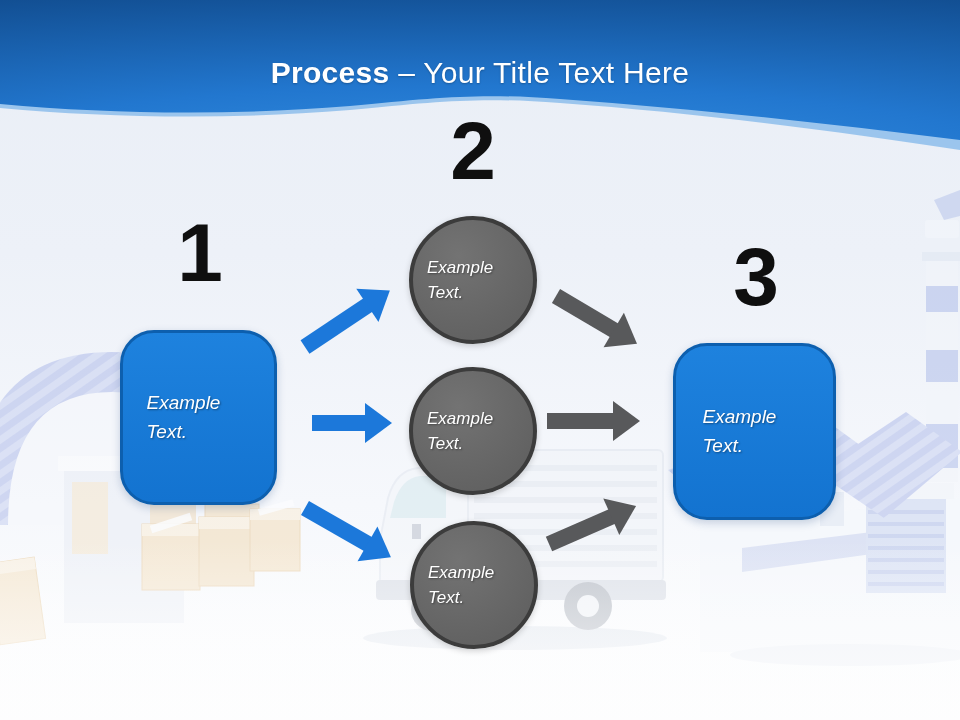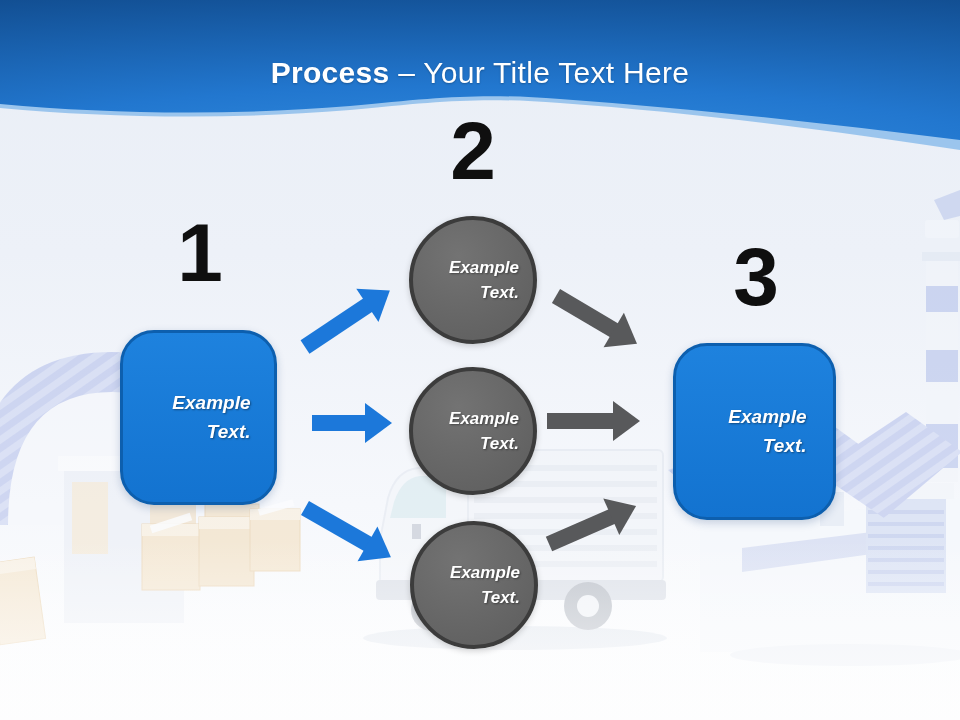--- a/index.html
+++ b/index.html
@@ -40,21 +40,21 @@
     background:radial-gradient(circle at 38% 30%, #737373 0%, #626262 75%);
     border:4px solid #3c3c3c;
     display:flex; align-items:center; justify-content:center;
     box-shadow:0 2px 6px rgba(0,0,0,.18);
   }
   #circle1 { left:409px; top:216px; }
   #circle2 { left:409px; top:367px; }
   #circle3 { left:410px; top:521px; }
 
   .shape-label {
-    color:#ffffff; font-weight:bold; font-style:italic; text-align:right;
+    color:#ffffff; font-weight:normal; font-style:italic; text-align:left;
     line-height:1.5; text-shadow:1px 1px 2px rgba(0,0,0,.4);
   }
   .box-label    { font-size:19px; max-width:104px; }
   .circle-label { font-size:17px; max-width:92px;  }
 </style>
 </head>
 <body>
 
 <div class="slide">
 

